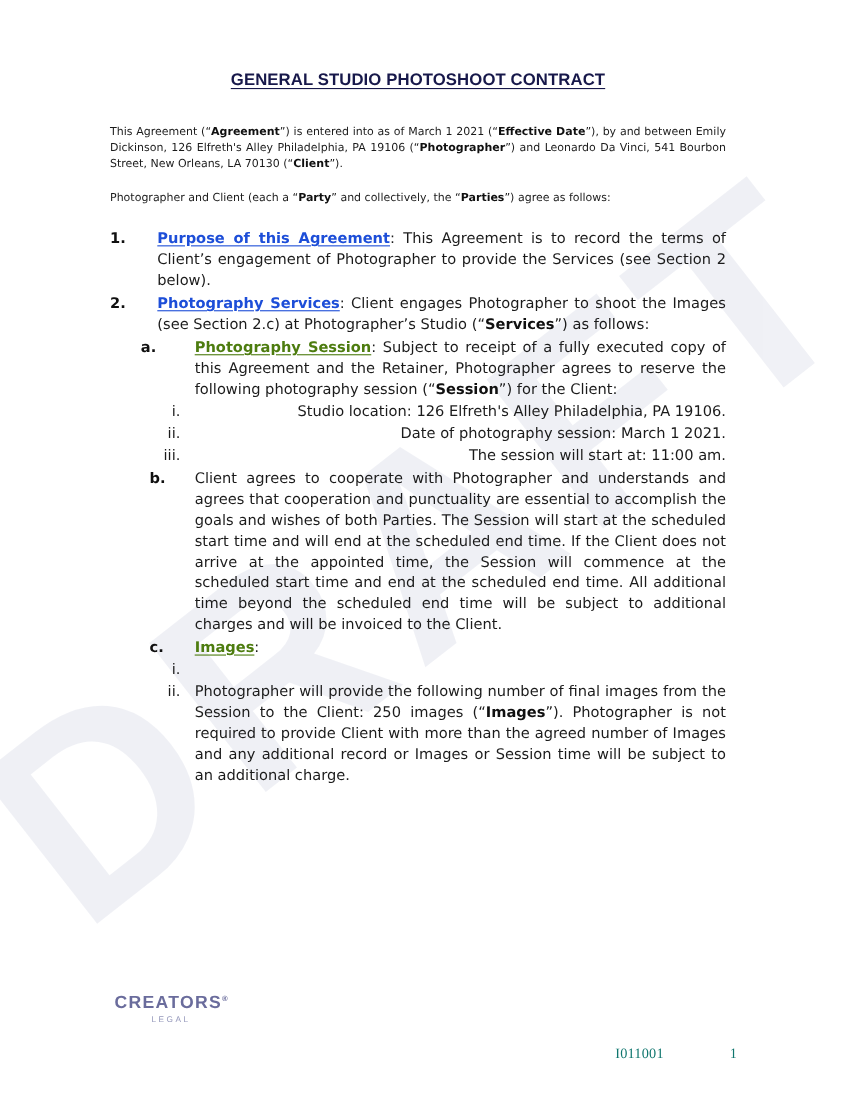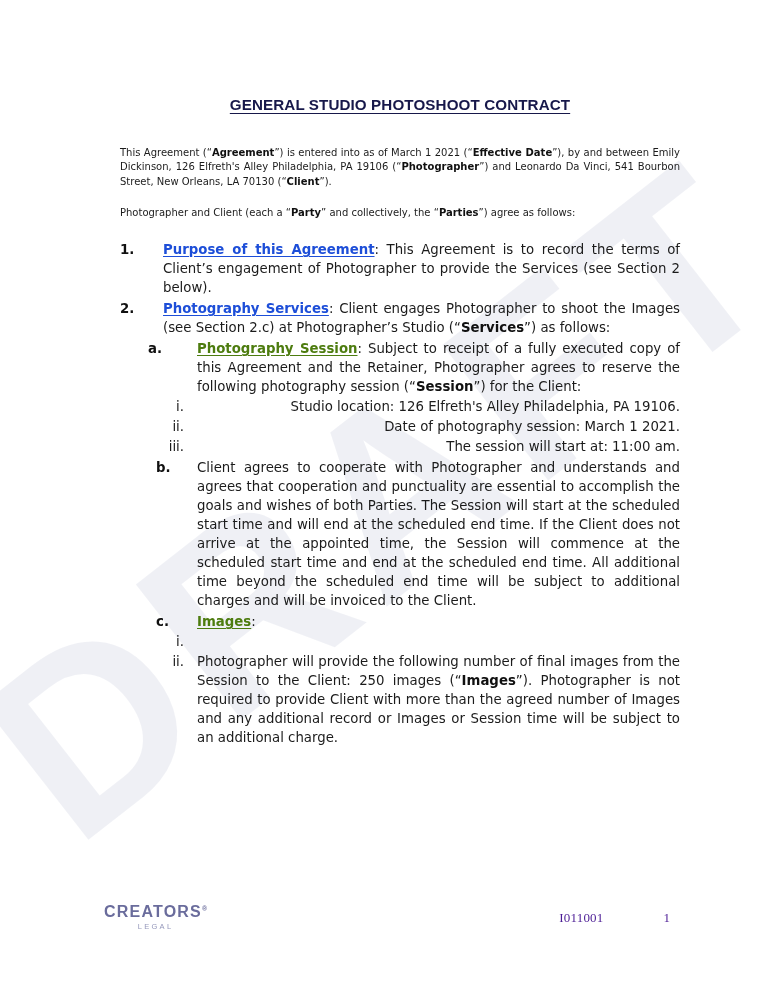--- a/index.html
+++ b/index.html
@@ -42,25 +42,24 @@
     opacity: 0.075;
     transform: rotate(-38deg);
     white-space: nowrap;
     line-height: 1;
     user-select: none;
   }
 
   
   .content {
     position: absolute;
-    left: 120px;
+    left: 100px;
     top: 0;
     width: 560px;
     z-index: 2;
-    margin-top: 32px;
   }
 
   .doc-title {
     text-align: center;
     font-family: "Liberation Sans", sans-serif;
     font-weight: bold;
     font-size: 15.2px;
     color: #17184a;
     text-decoration: underline;
     text-underline-offset: 3px;
@@ -200,22 +199,23 @@
     letter-spacing: 2.3px;
     color: #9598bb;
     margin-top: 3px;
   }
   .footer-right {
     display: flex;
     align-items: baseline;
     gap: 60px;
     font-family: "Liberation Serif", serif;
     font-size: 13px;
-    color: #4c1d95;
+    color: #0f766e;
     padding-top: 6px;
+    margin-top: 40px;
   }
   .doc-id { letter-spacing: 0.2px; }
   .page-num { }
 </style>
 </head>
 <body>
 
 <div class="page">
 
   <div class="watermark">

